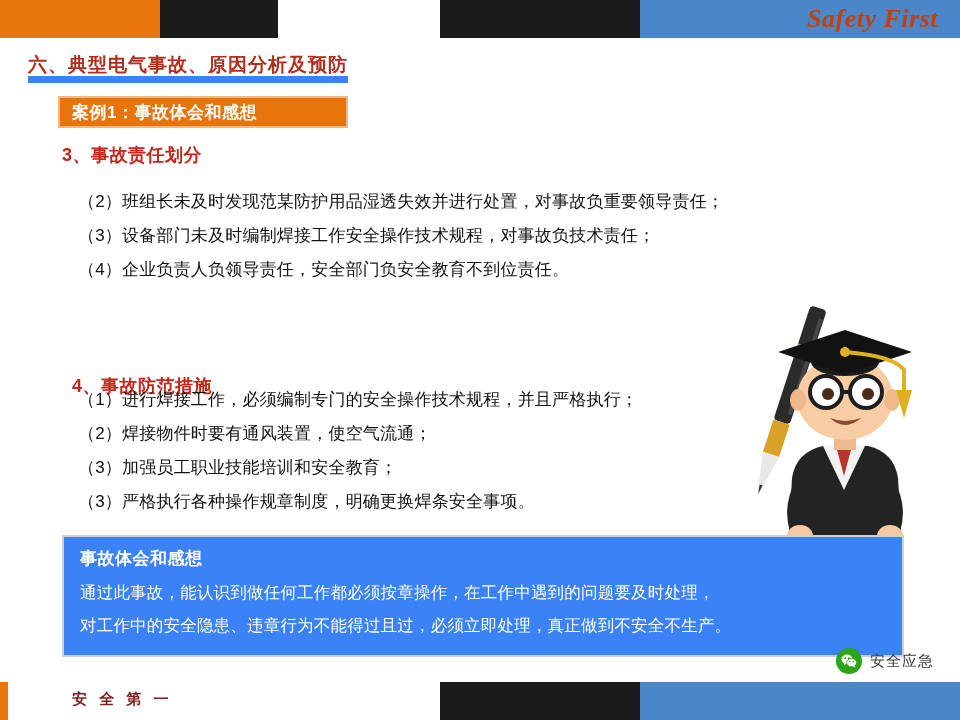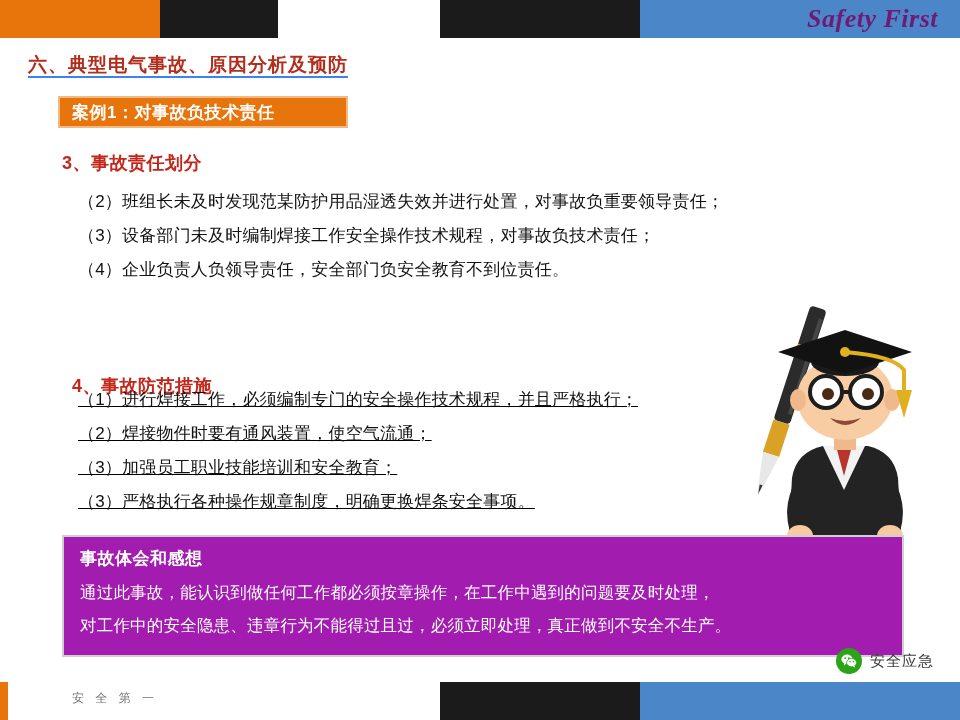--- a/index.html
+++ b/index.html
@@ -30,37 +30,37 @@
   .seg-white  { left: 278px; width: 162px; background: #ffffff; }
   .seg-black2 { left: 440px; width: 200px; background: #1b1b1b; }
   .seg-blue   { left: 640px; width: 320px; background: #4a86c8; }
   .topbar-title {
     position: absolute;
     right: 22px;
     top: 4px;
     font-size: 26px;
     font-weight: bold;
     font-style: italic;
-    color: #701a75;
+    color: #c2410c;
     letter-spacing: 0.5px;
     font-family: "Liberation Serif", serif;
   }
 
   
   .section-heading {
     position: absolute;
     top: 52px;
     left: 28px;
     font-size: 19px;
     font-weight: bold;
     color: #b32d1c;
     letter-spacing: 1px;
   }
   .section-heading .under {
-    border-bottom: 2px solid #3b82f6;
+    border-bottom: 7px solid #3b82f6;
     padding-bottom: 1px;
   }
 
   
   .case-box {
     position: absolute;
     top: 96px;
     left: 58px;
     width: 290px;
     height: 32px;
@@ -79,47 +79,47 @@
   }
 
   
   .sub-heading {
     position: absolute;
     color: #c3261a;
     font-size: 18px;
     font-weight: bold;
     letter-spacing: 0.5px;
   }
-  #sub1 { top: 143px; left: 62px; margin-top: 8px; }
+  #sub1 { top: 143px; left: 62px; }
   #sub2 { top: 350px; left: 72px; margin-top: 24px; }
 
   
   .list {
     position: absolute;
     left: 78px;
     width: 820px;
   }
   #list1 { top: 185px; }
-  #list2 { top: 383px; text-decoration: underline; }
+  #list2 { top: 383px; }
   .list-item {
     font-size: 17px;
     color: #111111;
     line-height: 34px;
     white-space: nowrap;
     letter-spacing: 0.2px;
   }
 
   
   .summary-box {
     position: absolute;
     top: 535px;
     left: 62px;
     width: 842px;
     height: 122px;
-    background: #a21caf;
+    background: #3b82f6;
     border: 2px solid #cfcfcf;
     box-sizing: border-box;
     padding: 10px 14px 0 16px;
   }
   .summary-title {
     color: #ffffff;
     font-size: 17px;
     font-weight: bold;
     letter-spacing: 0.5px;
     margin-bottom: 6px;
@@ -149,23 +149,23 @@
   }
   .bottombar .seg { position: absolute; top: 0; height: 38px; }
   .bseg-orange { left: 0; width: 8px; background: #e8740c; }
   .bseg-white  { left: 8px; width: 432px; background: #ffffff; }
   .bseg-black  { left: 440px; width: 200px; background: #1b1b1b; }
   .bseg-blue   { left: 640px; width: 320px; background: #4a86c8; }
   .bottom-text {
     position: absolute;
     left: 72px;
     top: 8px;
-    font-size: 12px;
-    font-weight: normal;
-    color: #737373;
+    font-size: 15px;
+    font-weight: bold;
+    color: #7f1d1d;
     letter-spacing: 4px;
   }
 
   
   .wechat-badge {
     position: absolute;
     right: 26px;
     bottom: 46px;
     display: flex;
     align-items: center;
@@ -197,21 +197,21 @@
   <div class="seg seg-black2"></div>
   <div class="seg seg-blue"></div>
   <div class="topbar-title">Safety First</div>
 </div>
 
 <div class="section-heading">
   <span class="under">六、典型电气事故、原因分析及预防</span>
 </div>
 
 <div class="case-box">
-  <span>案例1：对事故负技术责任</span>
+  <span>案例1：事故体会和感想</span>
 </div>
 
 <div class="sub-heading" id="sub1">3、事故责任划分</div>
 <div class="list" id="list1">
   <div class="list-item">（2）班组长未及时发现范某防护用品湿透失效并进行处置，对事故负重要领导责任；</div>
   <div class="list-item">（3）设备部门未及时编制焊接工作安全操作技术规程，对事故负技术责任；</div>
   <div class="list-item">（4）企业负责人负领导责任，安全部门负安全教育不到位责任。</div>
 </div>
 
 <div class="sub-heading" id="sub2">4、事故防范措施</div>

